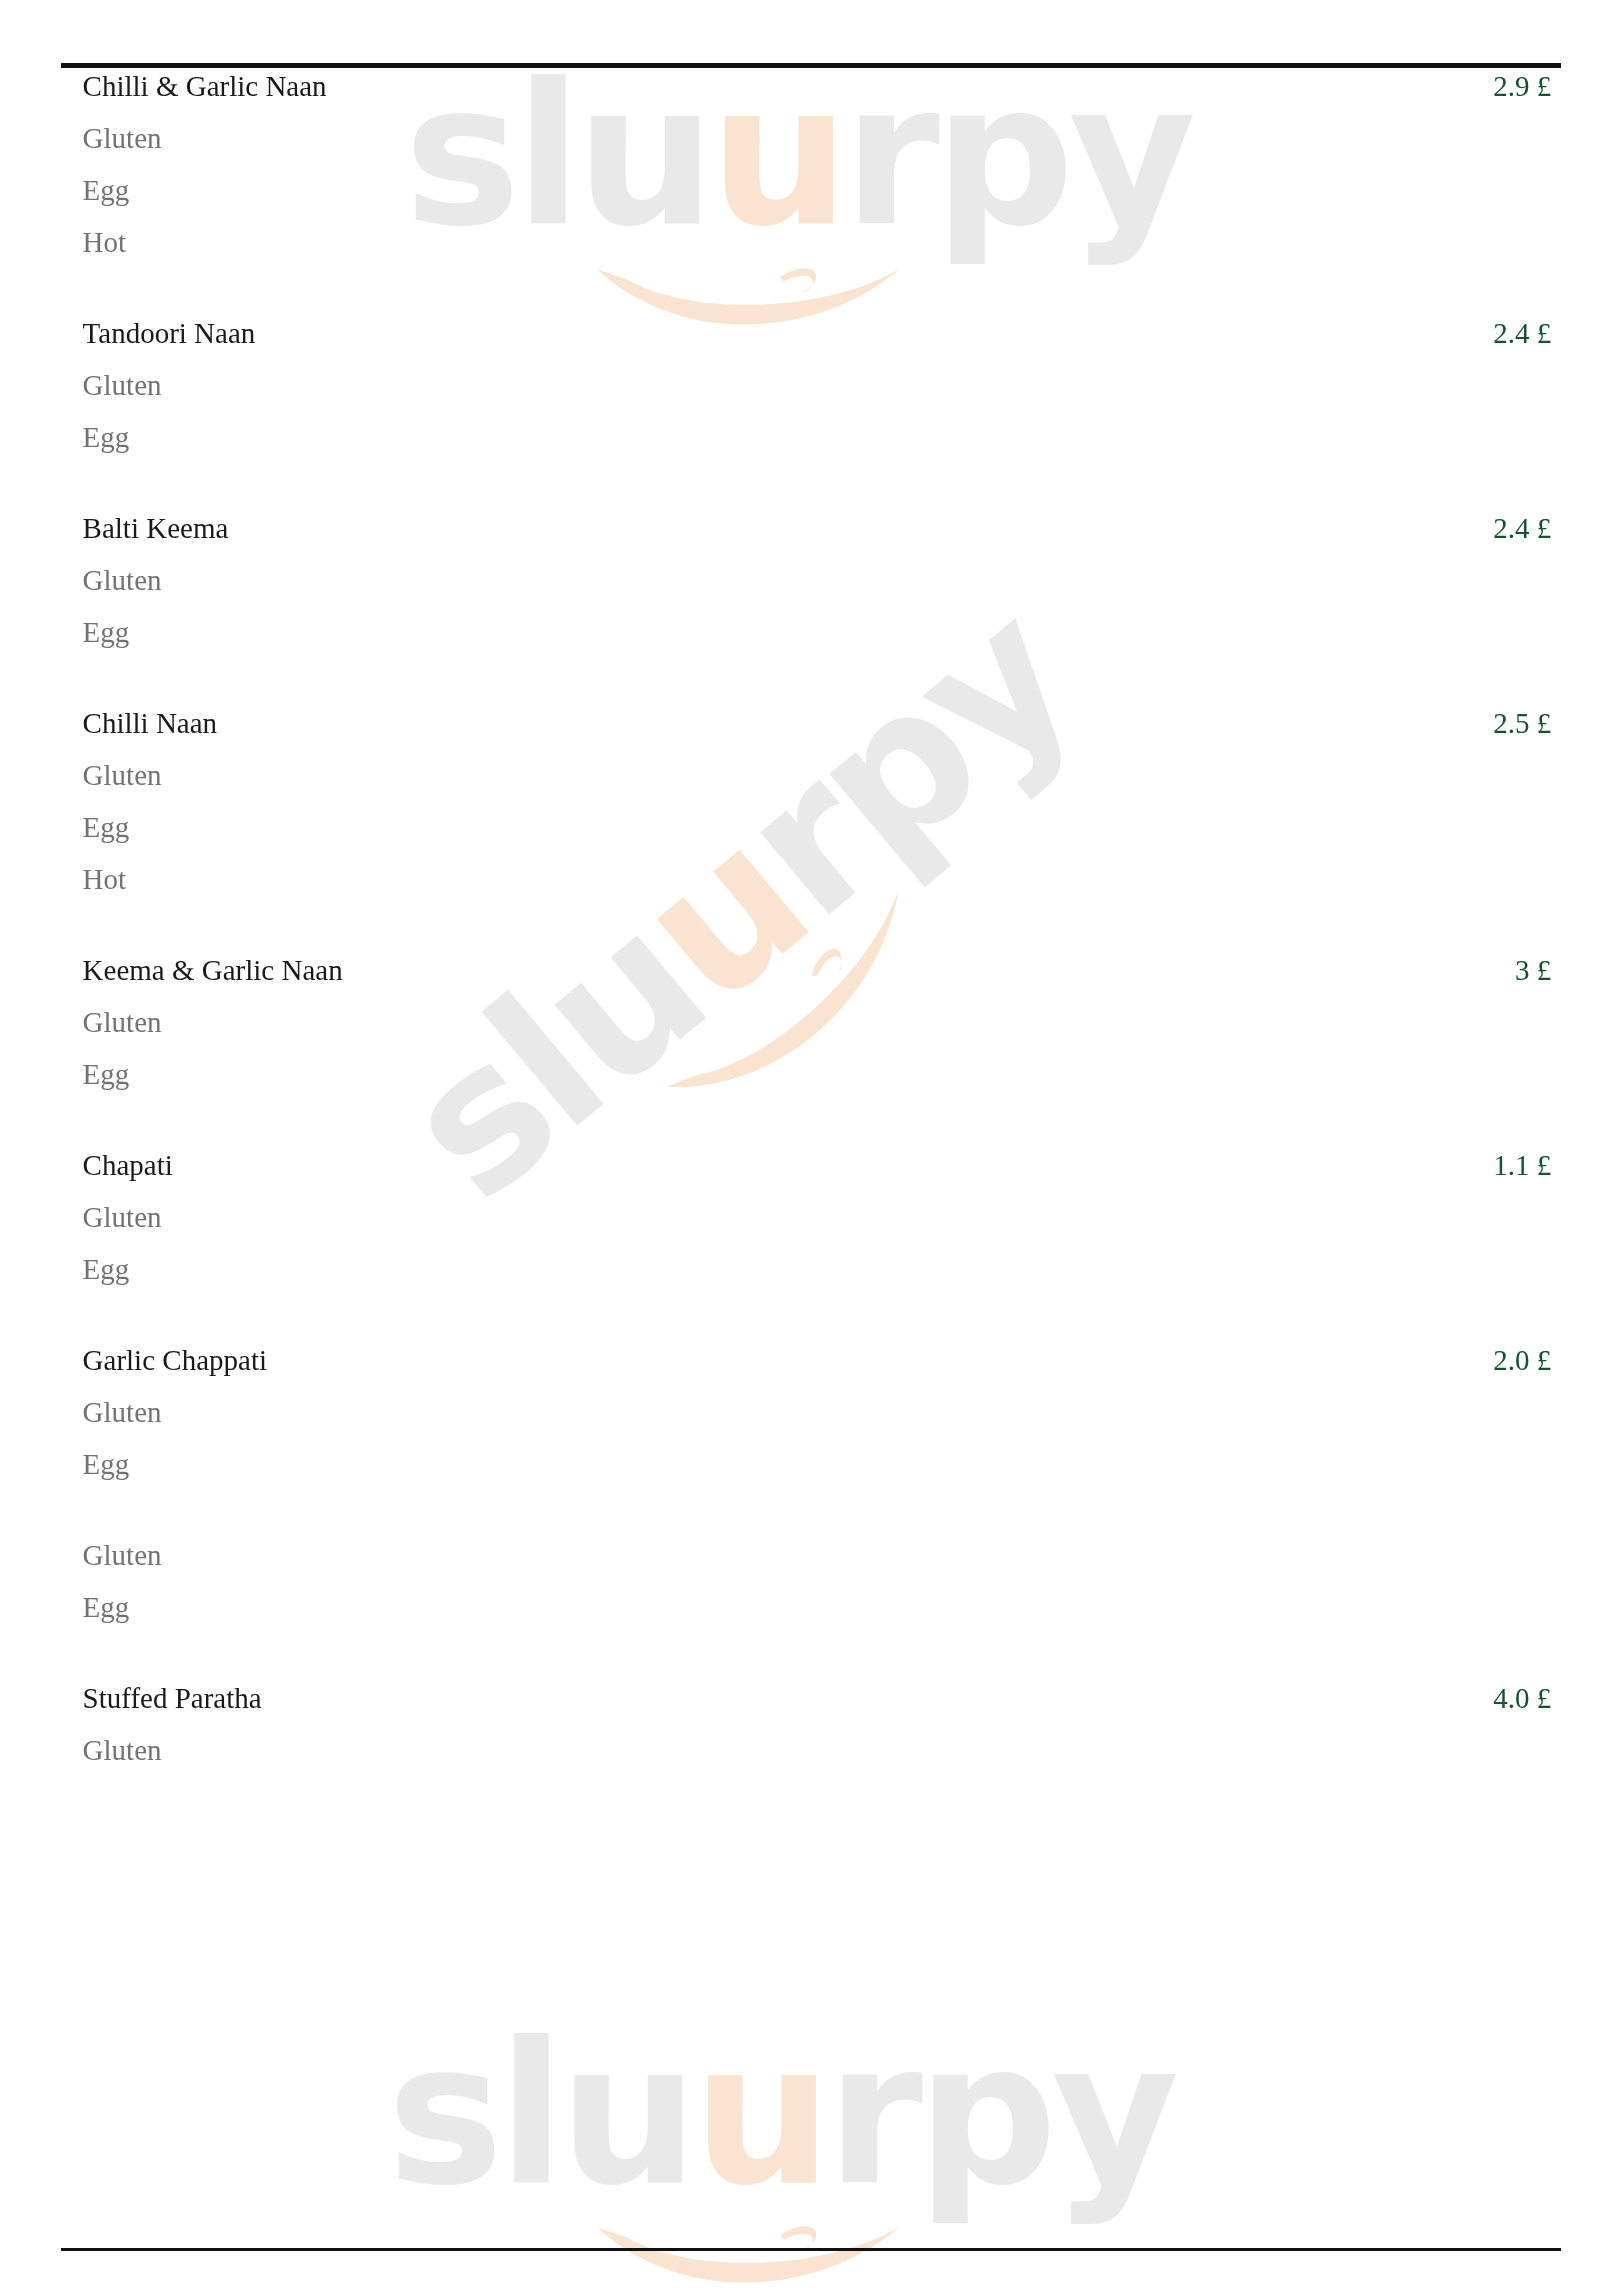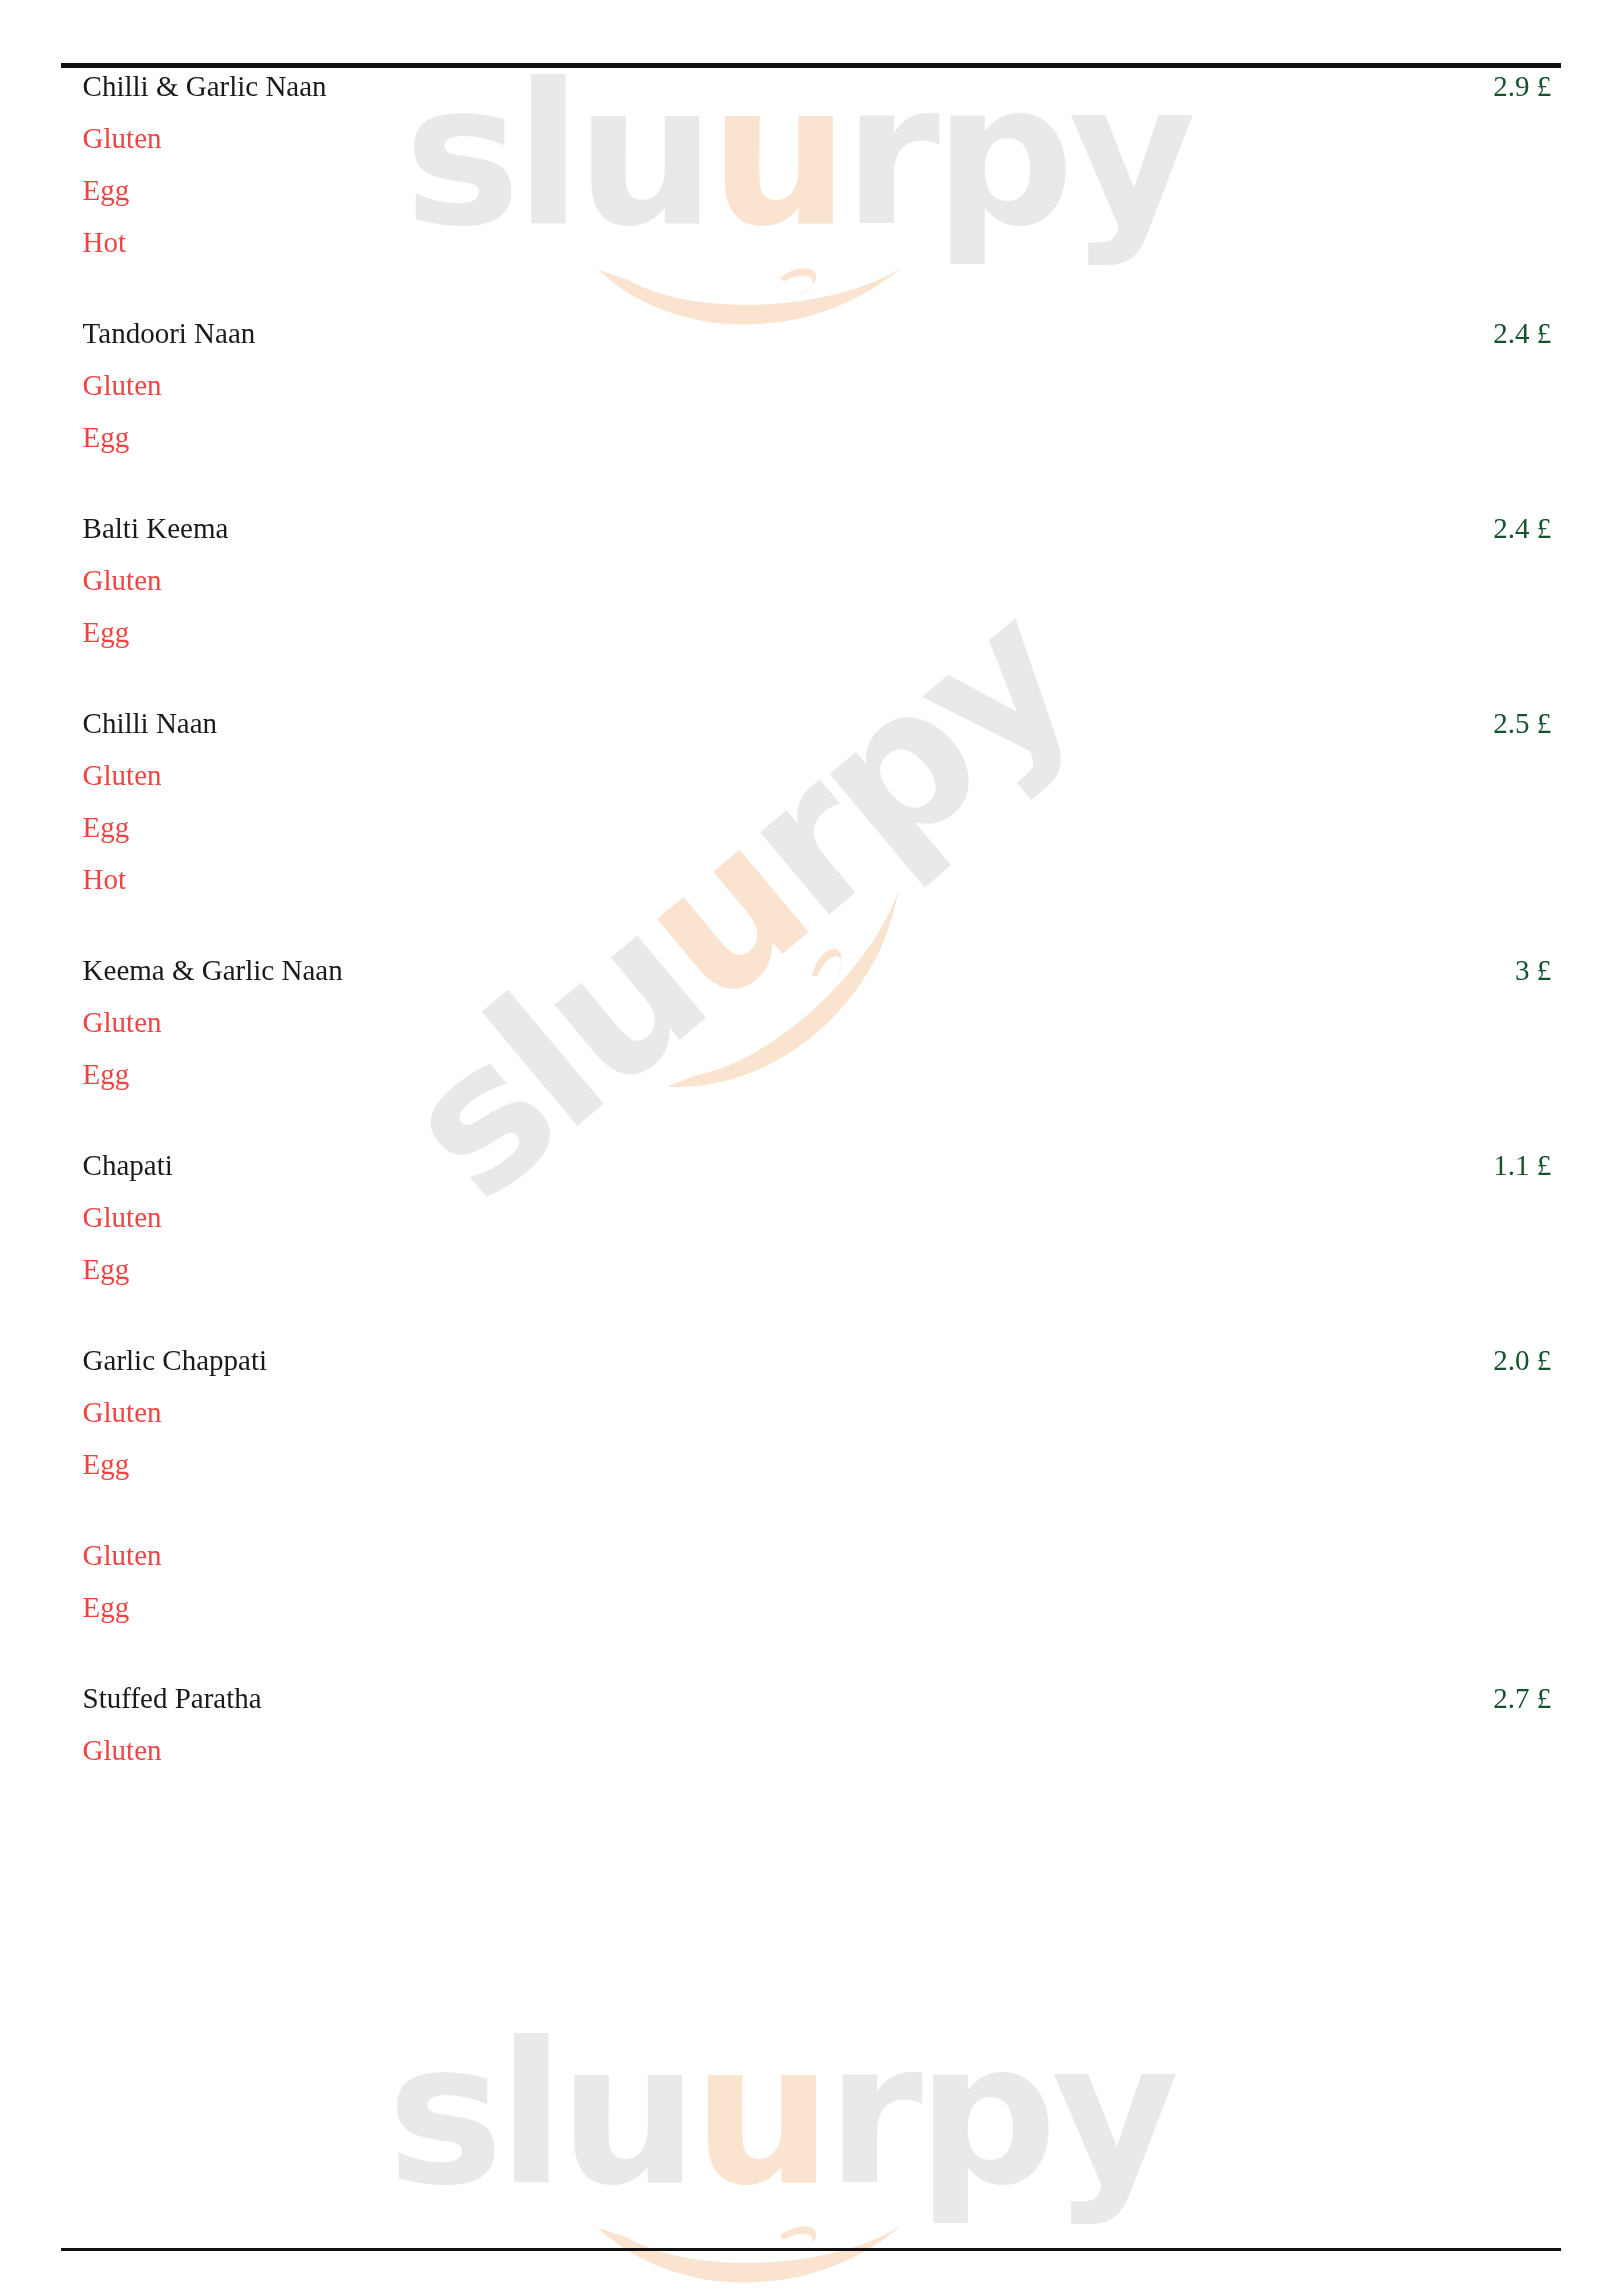--- a/index.html
+++ b/index.html
@@ -87,21 +87,21 @@
   .item-price {
     font-size: 29px;
     line-height: 52px;
     color: #14532d;
     padding-right: 9.8px;
     white-space: nowrap;
   }
   .tag {
     font-size: 29px;
     line-height: 52px;
-    color: #ef4444;
+    color: #737373;
     padding-left: 21.6px;
   }
 </style>
 </head>
 <body>
 
 <div class="page">
 
   <div class="watermark wm-text" style="left: 404px; top: 41px; font-size: 196px;">
     <span class="s">sl</span><span class="u1">u</span><span class="u2">u</span><span class="rpy">rpy</span>
@@ -197,21 +197,21 @@
     </div>
 
     <div class="item">
       <div class="tag">Gluten</div>
       <div class="tag">Egg</div>
     </div>
 
     <div class="item">
       <div class="item-head">
         <span class="item-name">Stuffed Paratha</span>
-        <span class="item-price">2.7 £</span>
+        <span class="item-price">4.0 £</span>
       </div>
       <div class="tag">Gluten</div>
     </div>
 
   </div>
 
   <div class="rule-bottom"></div>
 </div>
 
 

